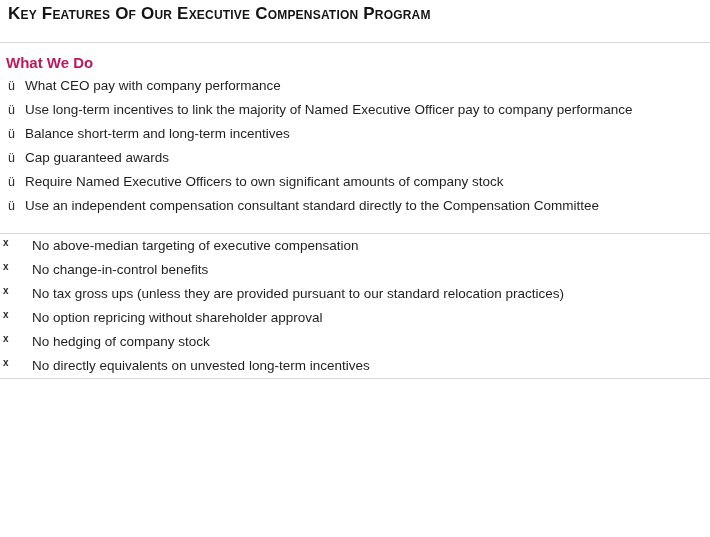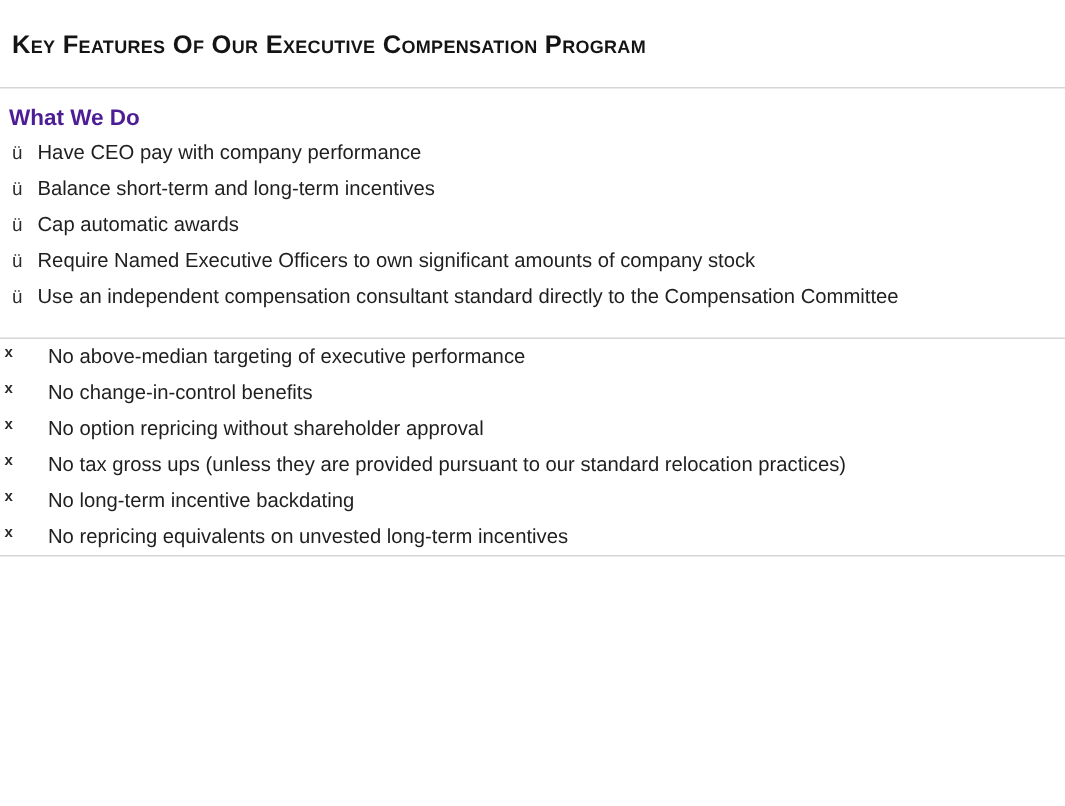--- a/index.html
+++ b/index.html
@@ -9,21 +9,21 @@
   }
   body {
     width: 710px;
     height: 537px;
     overflow: hidden;
     font-family: "Liberation Sans", sans-serif;
     color: #1a1a1a;
   }
   .page-title {
     margin: 0;
-    padding: 19px 0 0 8px;
+    padding: 3px 0 0 8px;
     font-size: 17px;
     line-height: 21px;
     font-weight: 700;
     font-variant: small-caps;
     letter-spacing: 0.2px;
     color: #141414;
   }
   .rule {
     border: none;
     border-top: 1px solid #d6d6d6;
@@ -31,21 +31,21 @@
     height: 0;
   }
   .rule-top    { margin-top: 18px; }
   .rule-mid    { margin-top: 15px; }
   .rule-bottom { margin-top: 0px;  }
   .section-heading {
     margin: 11px 0 3px 6px;
     font-size: 15px;
     line-height: 17px;
     font-weight: 700;
-    color: #4c1d95;
+    color: #be185d;
   }
   .list { margin: 0; padding: 0; }
   .row {
     height: 24px;
     line-height: 24px;
     font-size: 13.5px;
     white-space: nowrap;
     color: #1f1f1f;
   }
   .bullet {
@@ -73,55 +73,58 @@
 <body>
 
 <h1 class="page-title">Key Features Of Our Executive Compensation Program</h1>
 
 <hr class="rule rule-top">
 
 <section>
   <h2 class="section-heading">What We Do</h2>
   <div class="list">
     <div class="row do-row">
-      <span class="bullet">ü</span><span class="row-text">Have CEO pay with company performance</span>
+      <span class="bullet">ü</span><span class="row-text">What CEO pay with company performance</span>
+    </div>
+    <div class="row do-row">
+      <span class="bullet">ü</span><span class="row-text">Use long-term incentives to link the majority of Named Executive Officer pay to company performance</span>
     </div>
     <div class="row do-row">
       <span class="bullet">ü</span><span class="row-text">Balance short-term and long-term incentives</span>
     </div>
     <div class="row do-row">
-      <span class="bullet">ü</span><span class="row-text">Cap automatic awards</span>
+      <span class="bullet">ü</span><span class="row-text">Cap guaranteed awards</span>
     </div>
     <div class="row do-row">
       <span class="bullet">ü</span><span class="row-text">Require Named Executive Officers to own significant amounts of company stock</span>
     </div>
     <div class="row do-row">
       <span class="bullet">ü</span><span class="row-text">Use an independent compensation consultant standard directly to the Compensation Committee</span>
     </div>
   </div>
 </section>
 
 <hr class="rule rule-mid">
 
 <section>
   <div class="list">
     <div class="row dont-row">
-      <span class="bullet">x</span><span class="row-text">No above-median targeting of executive performance</span>
+      <span class="bullet">x</span><span class="row-text">No above-median targeting of executive compensation</span>
     </div>
     <div class="row dont-row">
       <span class="bullet">x</span><span class="row-text">No change-in-control benefits</span>
     </div>
     <div class="row dont-row">
+      <span class="bullet">x</span><span class="row-text">No tax gross ups (unless they are provided pursuant to our standard relocation practices)</span>
+    </div>
+    <div class="row dont-row">
       <span class="bullet">x</span><span class="row-text">No option repricing without shareholder approval</span>
     </div>
     <div class="row dont-row">
-      <span class="bullet">x</span><span class="row-text">No tax gross ups (unless they are provided pursuant to our standard relocation practices)</span>
+      <span class="bullet">x</span><span class="row-text">No hedging of company stock</span>
     </div>
     <div class="row dont-row">
-      <span class="bullet">x</span><span class="row-text">No long-term incentive backdating</span>
-    </div>
-    <div class="row dont-row">
-      <span class="bullet">x</span><span class="row-text">No repricing equivalents on unvested long-term incentives</span>
+      <span class="bullet">x</span><span class="row-text">No directly equivalents on unvested long-term incentives</span>
     </div>
   </div>
 </section>
 
 <hr class="rule rule-bottom">
 
 </body></html>

